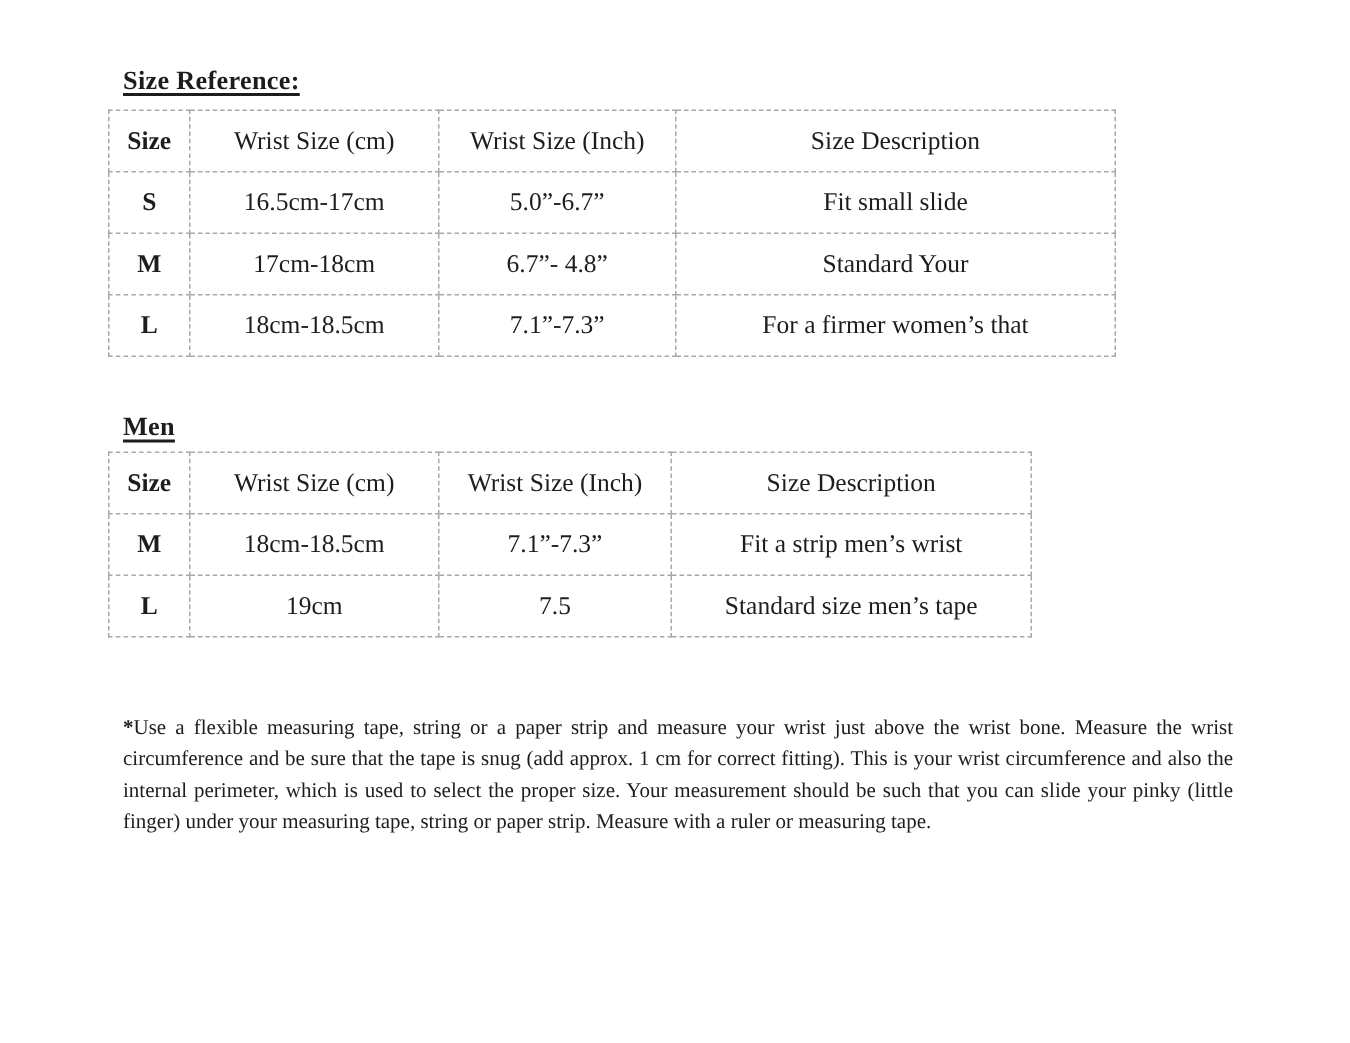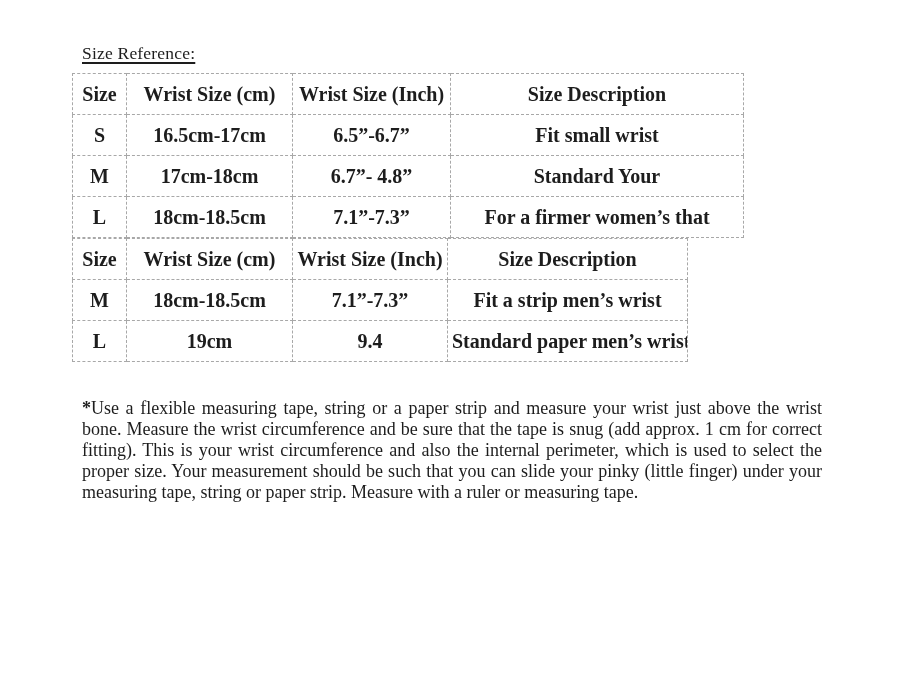--- a/index.html
+++ b/index.html
@@ -7,55 +7,55 @@
     width: 900px; height: 695px;
     background: #ffffff;
     font-family: "Liberation Serif", "DejaVu Serif", serif;
     color: #1d1d1d;
     overflow: hidden;
   }
   .doc { padding: 43px 60px 0 72px; }
 
   .heading {
     font-size: 17.5px;
-    font-weight: normal;
+    font-weight: bold;
     text-decoration: underline;
     text-decoration-thickness: 2px;
     text-underline-offset: 3px;
     margin-left: 10px;
     letter-spacing: 0.2px;
   }
   .title { margin-bottom: 9px; }
   .women-heading { margin-bottom: 7px; }
   .men-heading { margin-top: 36px; margin-bottom: 6px; }
 
   table {
     border-collapse: collapse;
     table-layout: fixed;
-    font-size: 20px;
+    font-size: 17px;
   }
   table.women { width: 671px; }
   table.men   { width: 615px; }
   th, td {
     border: 1px dashed #a8a8a8;
     height: 41px;
     text-align: center;
     vertical-align: middle;
-    font-weight: bold;
+    font-weight: normal;
     padding: 0 4px;
     overflow: hidden;
     white-space: nowrap;
   }
   th.size-col, td.size-col { font-weight: bold; }
 
   .footnote {
-    margin-top: 36px;
+    margin-top: 50px;
     margin-left: 10px;
     width: 740px;
-    font-size: 18px;
+    font-size: 14px;
     line-height: 21px;
     text-align: justify;
     color: #1d1d1d;
   }
   .footnote b { font-weight: bold; }
 </style>
 </head>
 <body>
 
 <div class="doc">
@@ -75,38 +75,39 @@
         <th class="size-col">Size</th>
         <th>Wrist Size (cm)</th>
         <th>Wrist Size (Inch)</th>
         <th>Size Description</th>
       </tr>
     </thead>
     <tbody>
       <tr>
         <td class="size-col">S</td>
         <td>16.5cm-17cm</td>
-        <td>6.5”-6.7”</td>
-        <td>Fit small wrist</td>
+        <td>5.0”-6.7”</td>
+        <td>Fit small slide</td>
       </tr>
       <tr>
         <td class="size-col">M</td>
         <td>17cm-18cm</td>
         <td>6.7”- 4.8”</td>
         <td>Standard Your</td>
       </tr>
       <tr>
         <td class="size-col">L</td>
         <td>18cm-18.5cm</td>
         <td>7.1”-7.3”</td>
         <td>For a firmer women’s that</td>
       </tr>
     </tbody>
   </table>
 
+  <div class="heading men-heading">Men</div>
 
   <table class="men">
     <colgroup>
       <col style="width:54px">
         <col style="width:166px">
         <col style="width:155px">
         <col style="width:240px">
     </colgroup>
     <thead>
       <tr>
@@ -119,21 +120,21 @@
     <tbody>
       <tr>
         <td class="size-col">M</td>
         <td>18cm-18.5cm</td>
         <td>7.1”-7.3”</td>
         <td>Fit a strip men’s wrist</td>
       </tr>
       <tr>
         <td class="size-col">L</td>
         <td>19cm</td>
-        <td>9.4</td>
-        <td>Standard paper men’s wrist</td>
+        <td>7.5</td>
+        <td>Standard size men’s tape</td>
       </tr>
     </tbody>
   </table>
 
   <p class="footnote"><b>*</b><span>Use a flexible measuring tape, string or a paper strip and measure your wrist just above the wrist bone. Measure the wrist circumference and be sure that the tape is snug (add approx. 1 cm for correct fitting). This is your wrist circumference and also the internal perimeter, which is used to select the proper size. Your measurement should be such that you can slide your pinky (little finger) under your measuring tape, string or paper strip. Measure with a ruler or measuring tape.</span></p>
 
 </div>
 
 </body></html>

